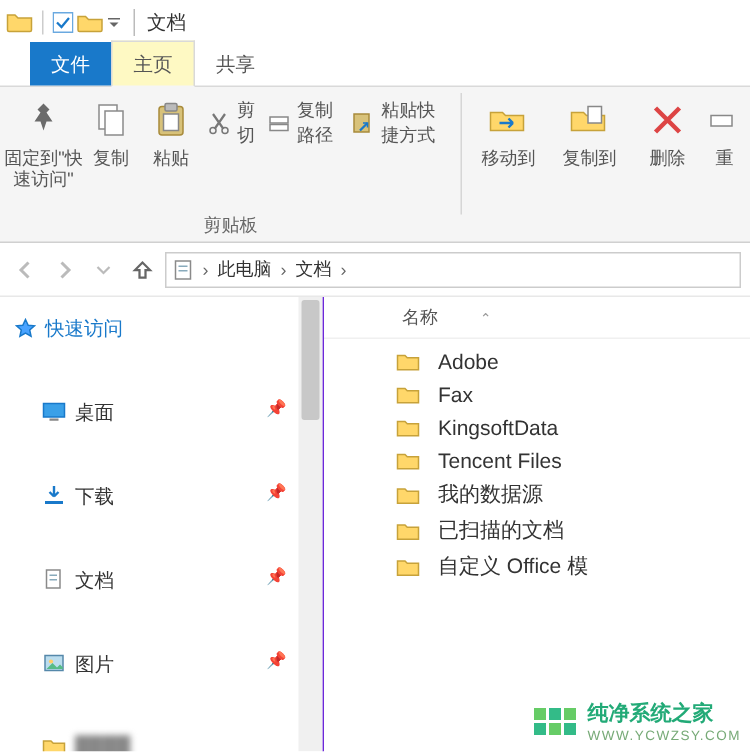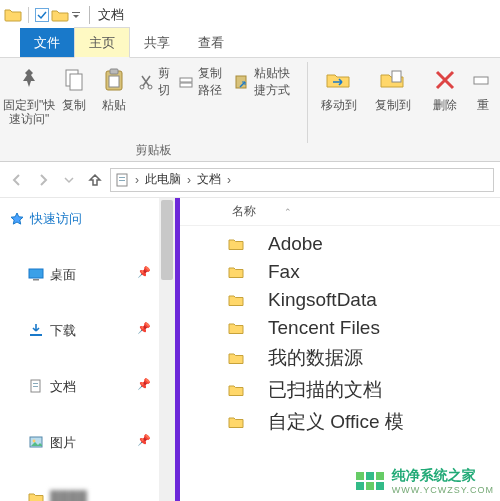--- a/index.html
+++ b/index.html
@@ -39,36 +39,36 @@
   
   .navbar { height: 36px; display: flex; align-items: center; gap: 4px; padding: 0 6px; border-bottom: 1px solid #e8e8e8; }
   .navbtn { width: 22px; height: 22px; color: #999; display: flex; align-items: center; justify-content: center; cursor: pointer; }
   .navbtn.disabled { color: #ccc; }
   .addr { flex: 1; height: 24px; border: 1px solid #ccc; display: flex; align-items: center; padding: 0 4px; font-size: 12px; color: #333; }
   .addr .crumb { padding: 0 2px; cursor: pointer; }
   .addr .chev { padding: 0 4px; color: #666; }
 
   
   .main { display: flex; height: calc(501px - 30px - 28px - 104px - 36px); position: relative; }
-  .navpane { width: 180px; border-right: 5px solid #6d28d9; overflow: hidden; position: relative; }
+  .navpane { width: 216px; border-right: 1px solid #6d28d9; overflow: hidden; position: relative; }
   .navpane .scroll { position: absolute; right: 0; top: 0; bottom: 0; width: 16px; background: #f0f0f0; }
   .navpane .thumb { position: absolute; right: 2px; top: 2px; width: 12px; height: 80px; background: #c8c8c8; border-radius: 2px; }
   .navlist { padding: 8px 4px 4px 10px; }
   .navhead { display: flex; align-items: center; gap: 6px; color: #1979ca; font-size: 13px; padding: 4px 0; cursor: pointer; }
   .navitem { display: flex; gap: 6px; font-size: 13px; color: #333; padding: 4px 0 4px 18px; cursor: pointer; margin-top: 30px; }
   .navitem .pin { margin-left: auto; margin-right: 20px; color: #777; font-size: 11px; }
   .navitem.blur .txt { filter: blur(2px); color: #888; }
   .navitem .icon { width: 16px; height: 16px; flex-shrink: 0; }
 
   .filelist { flex: 1; padding: 0; overflow: hidden; position: relative; }
   .colhead { display: flex; align-items: center; height: 28px; font-size: 12px; color: #555; border-bottom: 1px solid #f0f0f0; }
   .colhead .spacer { width: 48px; }
   .colhead .col { padding: 0 4px; cursor: pointer; display: flex; align-items: center; gap: 28px; }
   .files { padding: 4px 0; }
-  .filerow { display: flex; align-items: center; gap: 24px; padding: 3px 0 3px 48px; font-size: 19px; cursor: pointer; }
+  .filerow { display: flex; align-items: center; gap: 12px; padding: 3px 0 3px 48px; font-size: 14px; cursor: pointer; }
   .filerow .icon { width: 16px; height: 16px; flex-shrink: 0; }
 
   
   .watermark { position: absolute; right: 6px; bottom: 6px; display: flex; align-items: center; gap: 8px; font-size: 14px; color: #2a7; font-weight: bold; }
   .watermark .logo { display: grid; grid-template-columns: 8px 8px 8px; grid-template-rows: 8px 8px; gap: 2px; }
   .watermark .logo span { background: #3b8; }
   .watermark .logo span:nth-child(odd) { background: #6c6; }
   .watermark .sub { font-size: 9px; color: #7a7; font-weight: normal; letter-spacing: 1px; }
 
   
@@ -104,21 +104,20 @@
     </span>
   </div>
   <span class="title-sep"></span>
   <span class="title">文档</span>
 </div>
 
 <div class="tabs">
   <div class="tab file">文件</div>
   <div class="tab active">主页</div>
   <div class="tab">共享</div>
-  <div class="tab">查看</div>
 </div>
 
 <div class="ribbon">
   <div class="rgroup">
     <div class="body">
       <div class="bigbtn narrow">
         <span class="icon">
           <svg width="28" height="28" viewBox="0 0 28 28">
               <path d="M14 3l4 4-2 2 4 6-4 0-2 6-2-6-4 0 4-6-2-2z" fill="#6b6b6b"></path>
             </svg>

